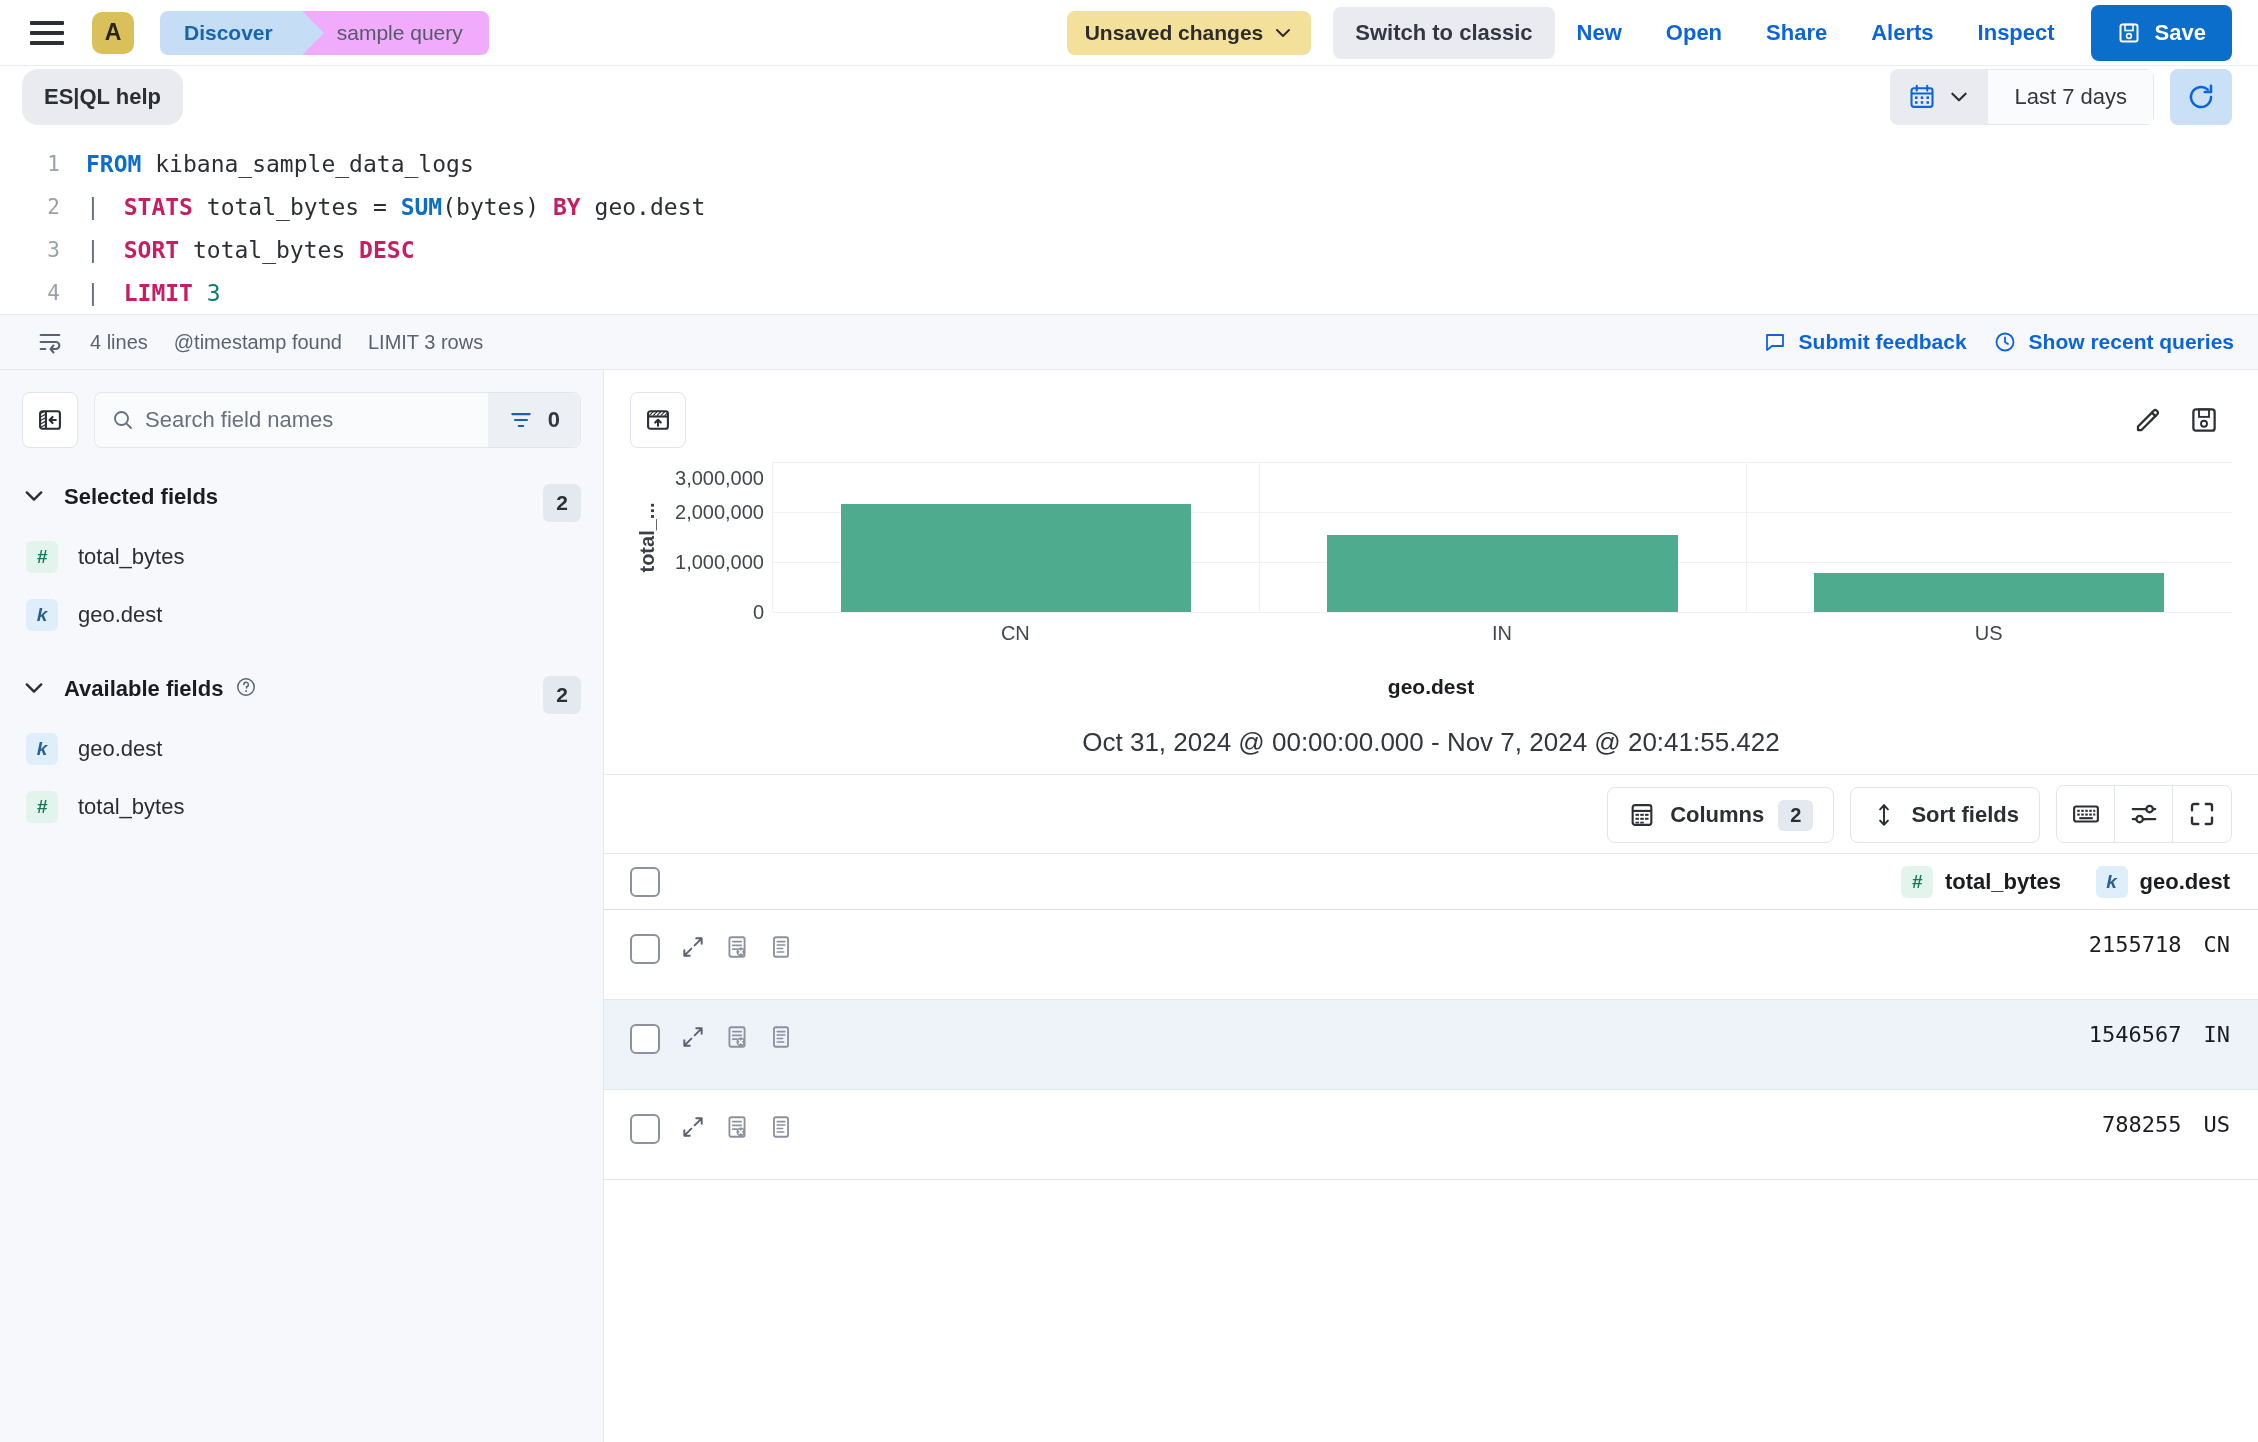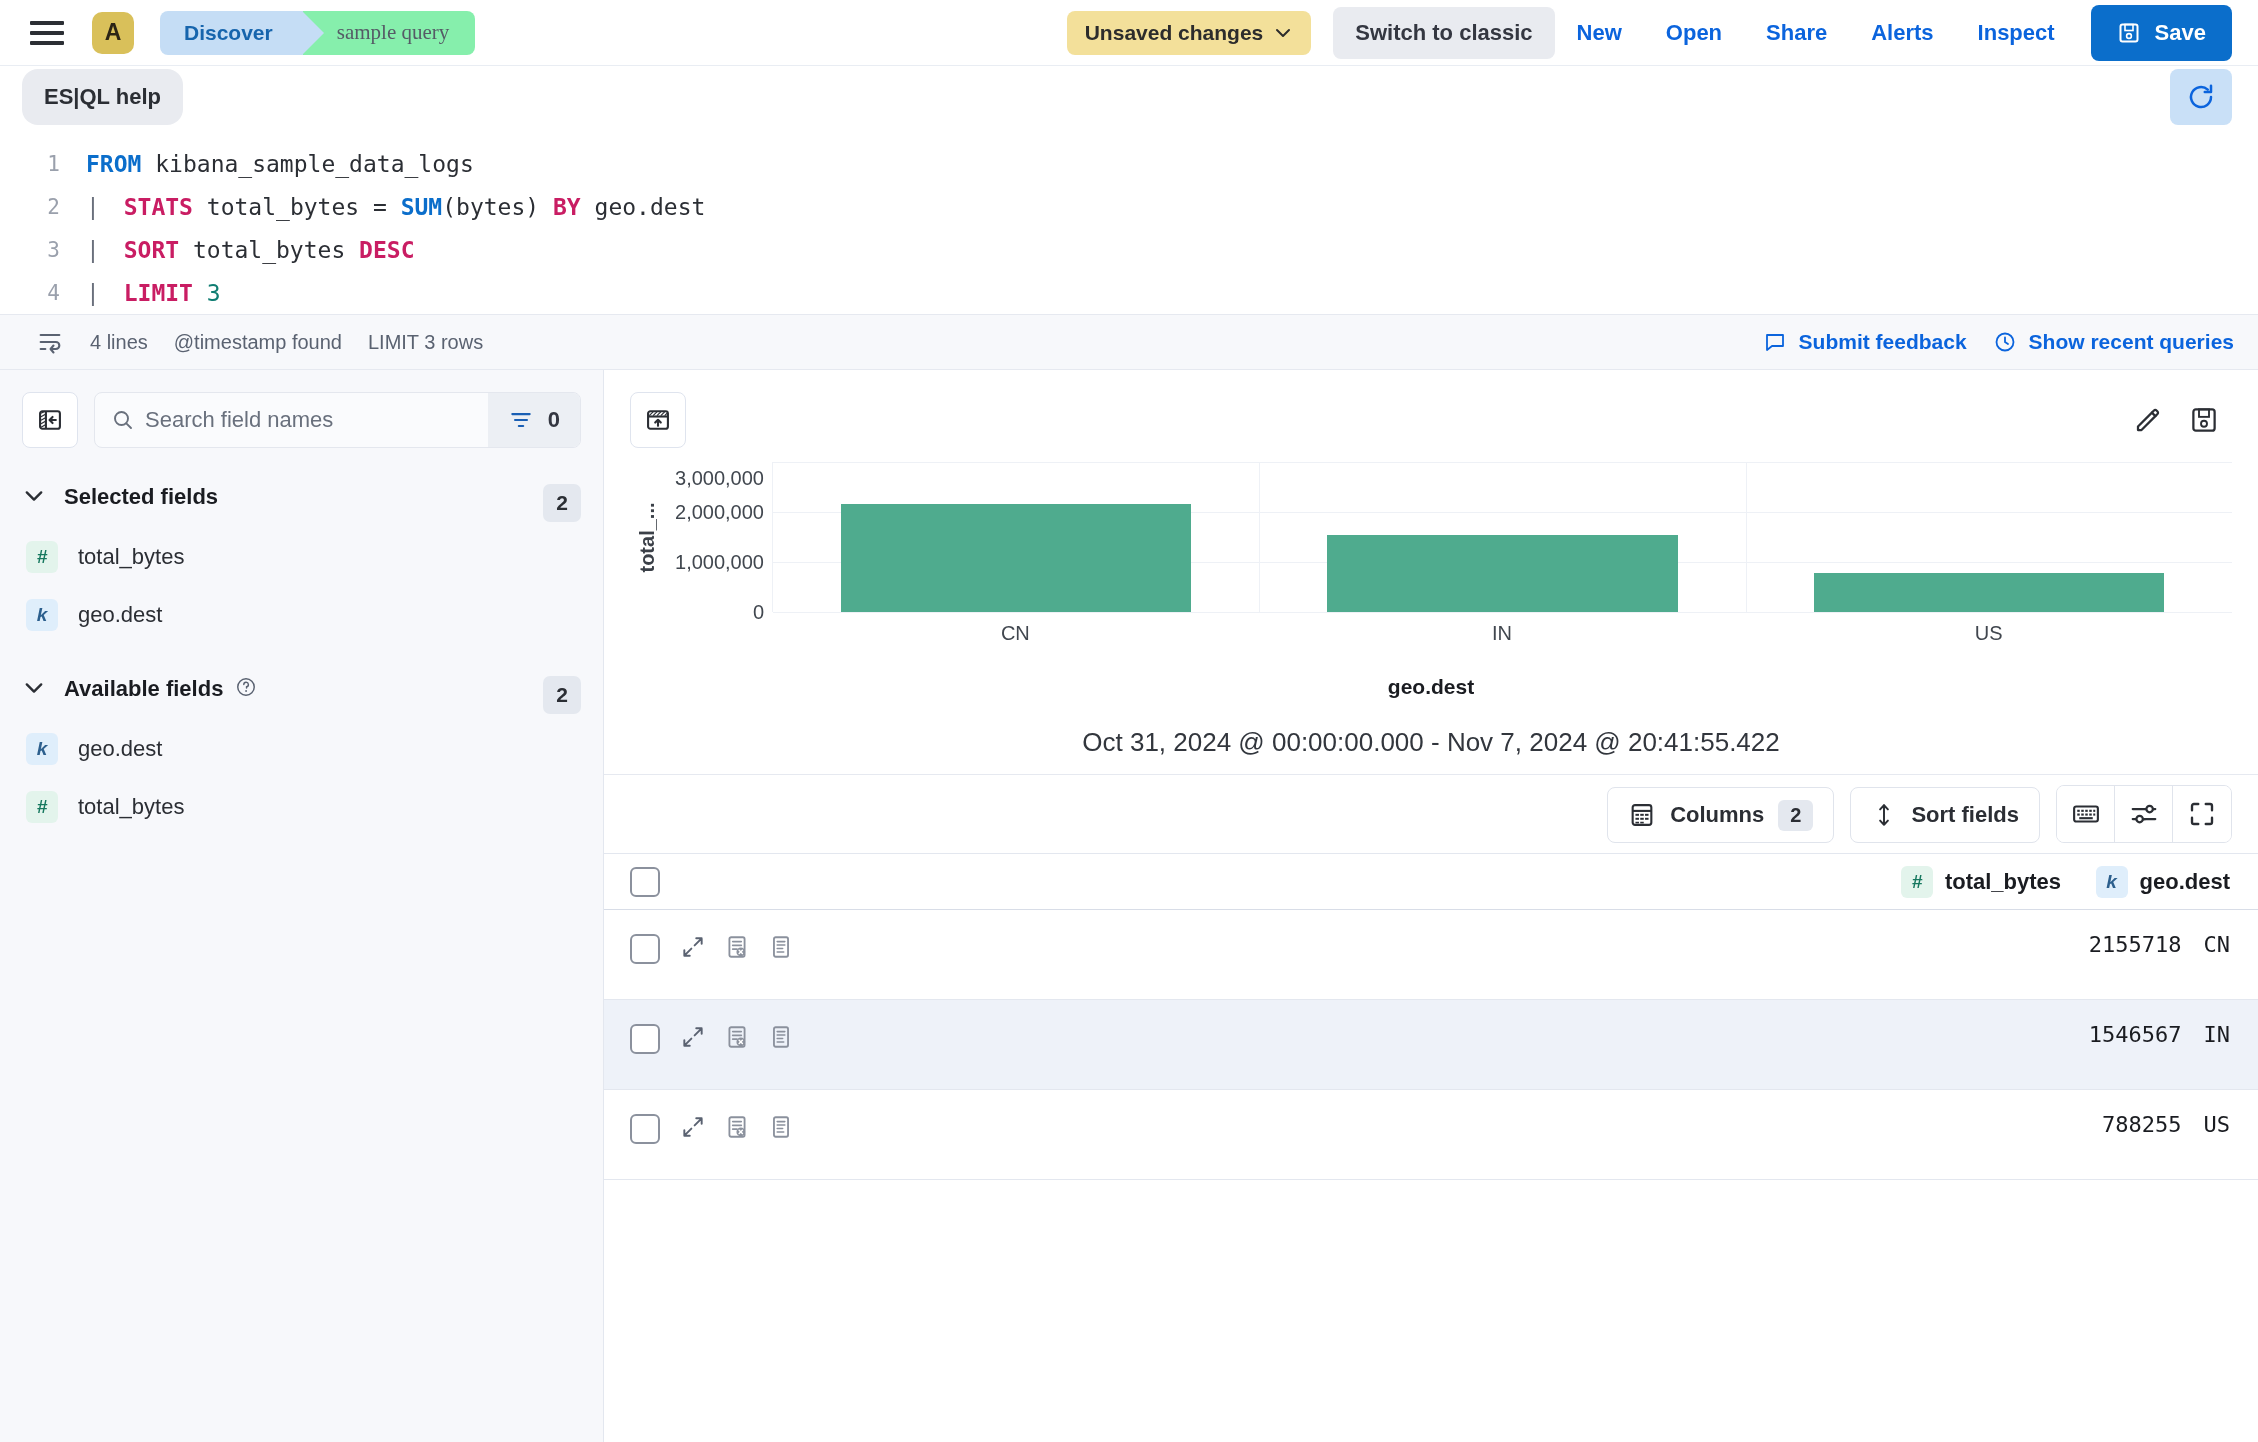--- a/index.html
+++ b/index.html
@@ -33,21 +33,21 @@
   .crumb {
     height: 44px; display:flex; align-items:center;
     font-size: 21px; padding: 0 26px 0 24px; position:relative;
   }
   .crumb.first { background:#c5ddf5; color:#1765ad; font-weight:600; border-radius:8px 0 0 8px; padding-right: 30px;}
   .crumb.first:after {
     content:""; position:absolute; right:-21px; top:0; width:0; height:0;
     border-top: 22px solid transparent; border-bottom: 22px solid transparent;
     border-left: 22px solid #c5ddf5; z-index:2;
   }
-  .crumb.last { background:#86efac; color:#555b66; border-radius:0 8px 8px 0; padding-left: 34px; margin-left:0;font-family:Liberation Serif, serif; }
+  .crumb.last { background:#f0abfc; color:#555b66; border-radius:0 8px 8px 0; padding-left: 34px; margin-left:0; }
 
   .nav-spacer { flex: 1 1 auto; }
 
   .pill-unsaved {
     background:#f3e09a; color:#2c2c2c; font-size:21px; font-weight:600;
     height:44px; border-radius:8px; padding:0 18px; display:flex; align-items:center; gap:10px;
     cursor:pointer; border:none;
   }
   .btn-classic {
     background:#e9ebf0; color:#343741; font-size:22px; font-weight:700;
@@ -254,20 +254,41 @@
         <rect x="8" y="3.5" width="8" height="6" stroke="#fff" stroke-width="1.6" fill="none"></rect>
         <circle cx="12" cy="15" r="2.4" stroke="#fff" stroke-width="1.6" fill="none"></circle>
       </svg>
       <span>Save</span>
     </button>
   </div>
 
   <div class="querybar">
     <button class="esql-help">ES|QL help</button>
     <div class="qb-spacer"></div>
+    <div class="timepicker">
+      <div class="tp-left">
+        <svg width="28" height="28" viewBox="0 0 24 24">
+          <rect x="3" y="4.5" width="18" height="16" rx="2" stroke="#0b64dd" stroke-width="1.8" fill="none"></rect>
+          <path d="M3 9h18" stroke="#0b64dd" stroke-width="1.8"></path>
+          <path d="M7.5 2.5v4M16.5 2.5v4" stroke="#0b64dd" stroke-width="1.8" stroke-linecap="round"></path>
+          <g fill="#0b64dd">
+              <rect x="6" y="11.5" width="2.2" height="2.2"></rect>
+              <rect x="10.9" y="11.5" width="2.2" height="2.2"></rect>
+              <rect x="15.8" y="11.5" width="2.2" height="2.2"></rect>
+              <rect x="6" y="15.6" width="2.2" height="2.2"></rect>
+              <rect x="10.9" y="15.6" width="2.2" height="2.2"></rect>
+              <rect x="15.8" y="15.6" width="2.2" height="2.2"></rect>
+            </g>
+        </svg>
+        <svg width="22" height="22" viewBox="0 0 20 20">
+            <path d="M4 7l6 6 6-6" stroke="#2c3039" stroke-width="2" fill="none" stroke-linecap="round" stroke-linejoin="round"></path>
+          </svg>
+      </div>
+      <div class="tp-right">Last 7 days</div>
+    </div>
     <button class="refresh-btn">
       <svg width="30" height="30" viewBox="0 0 24 24">
         <path d="M20 12a8 8 0 1 1-2.6-5.9" stroke="#0b64dd" stroke-width="2" fill="none" stroke-linecap="round"></path>
         <path d="M20 3v5h-5" stroke="#0b64dd" stroke-width="2" fill="none" stroke-linecap="round" stroke-linejoin="round"></path>
       </svg>
     </button>
   </div>
 
   <div class="editor" id="editor">
       <div class="eline">

